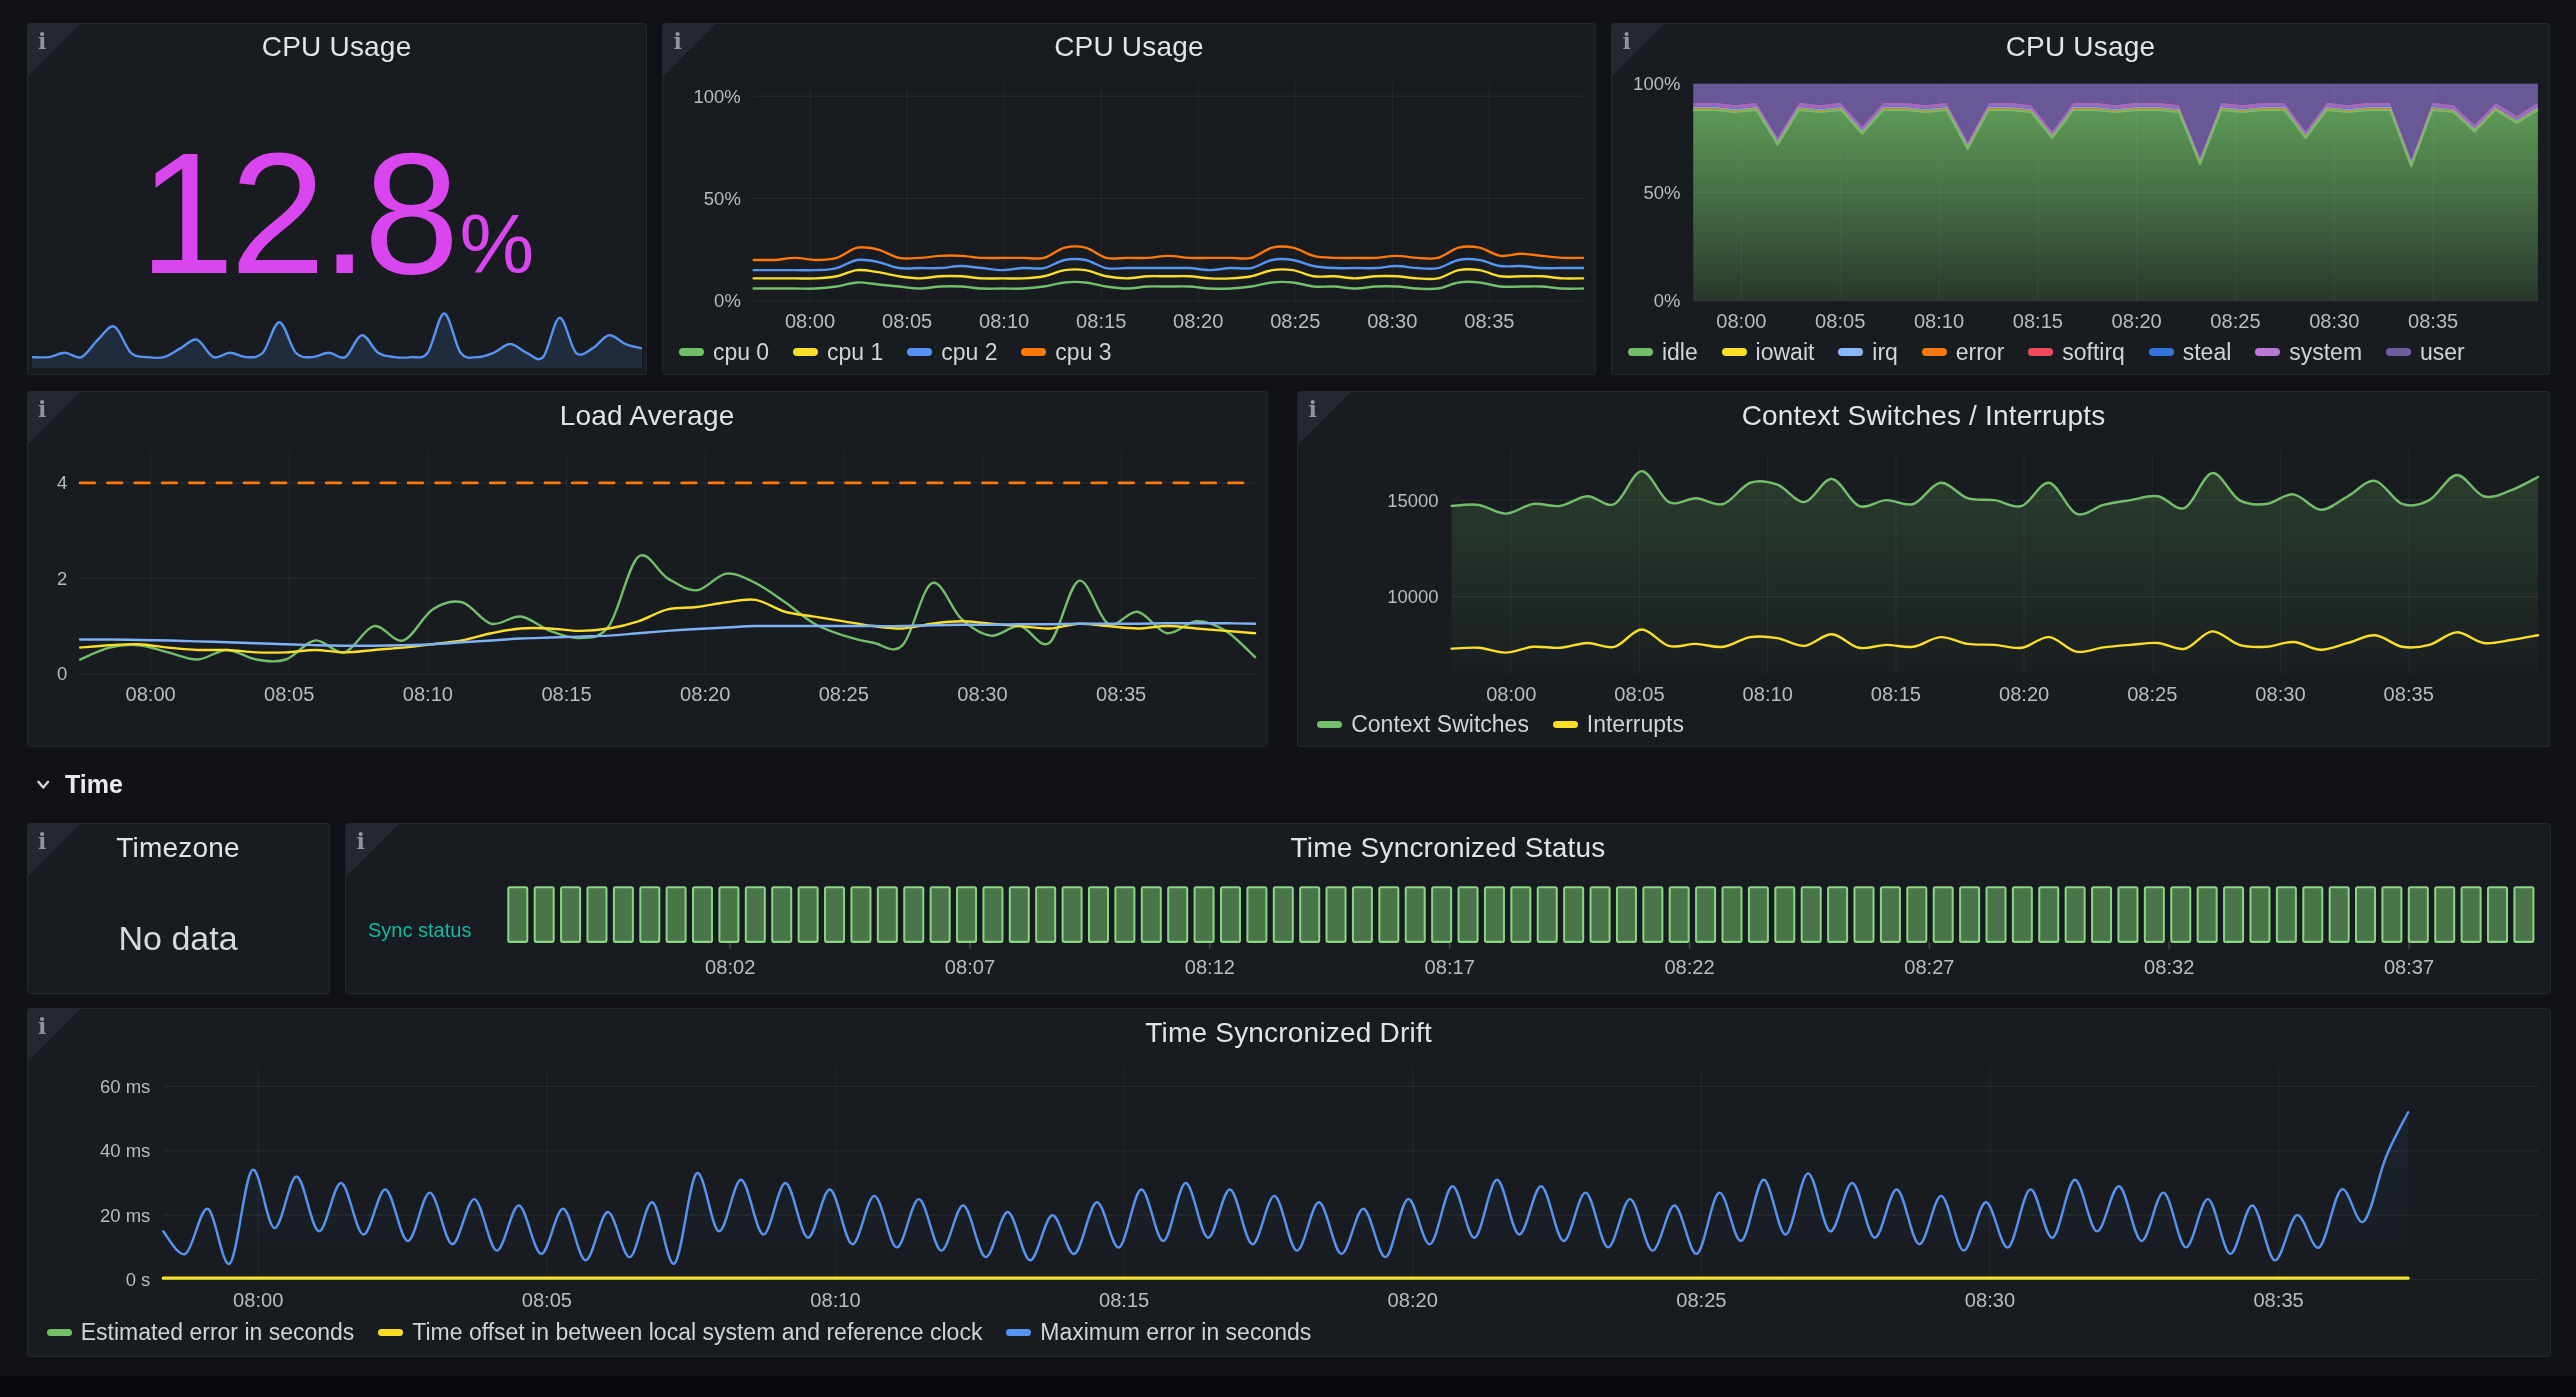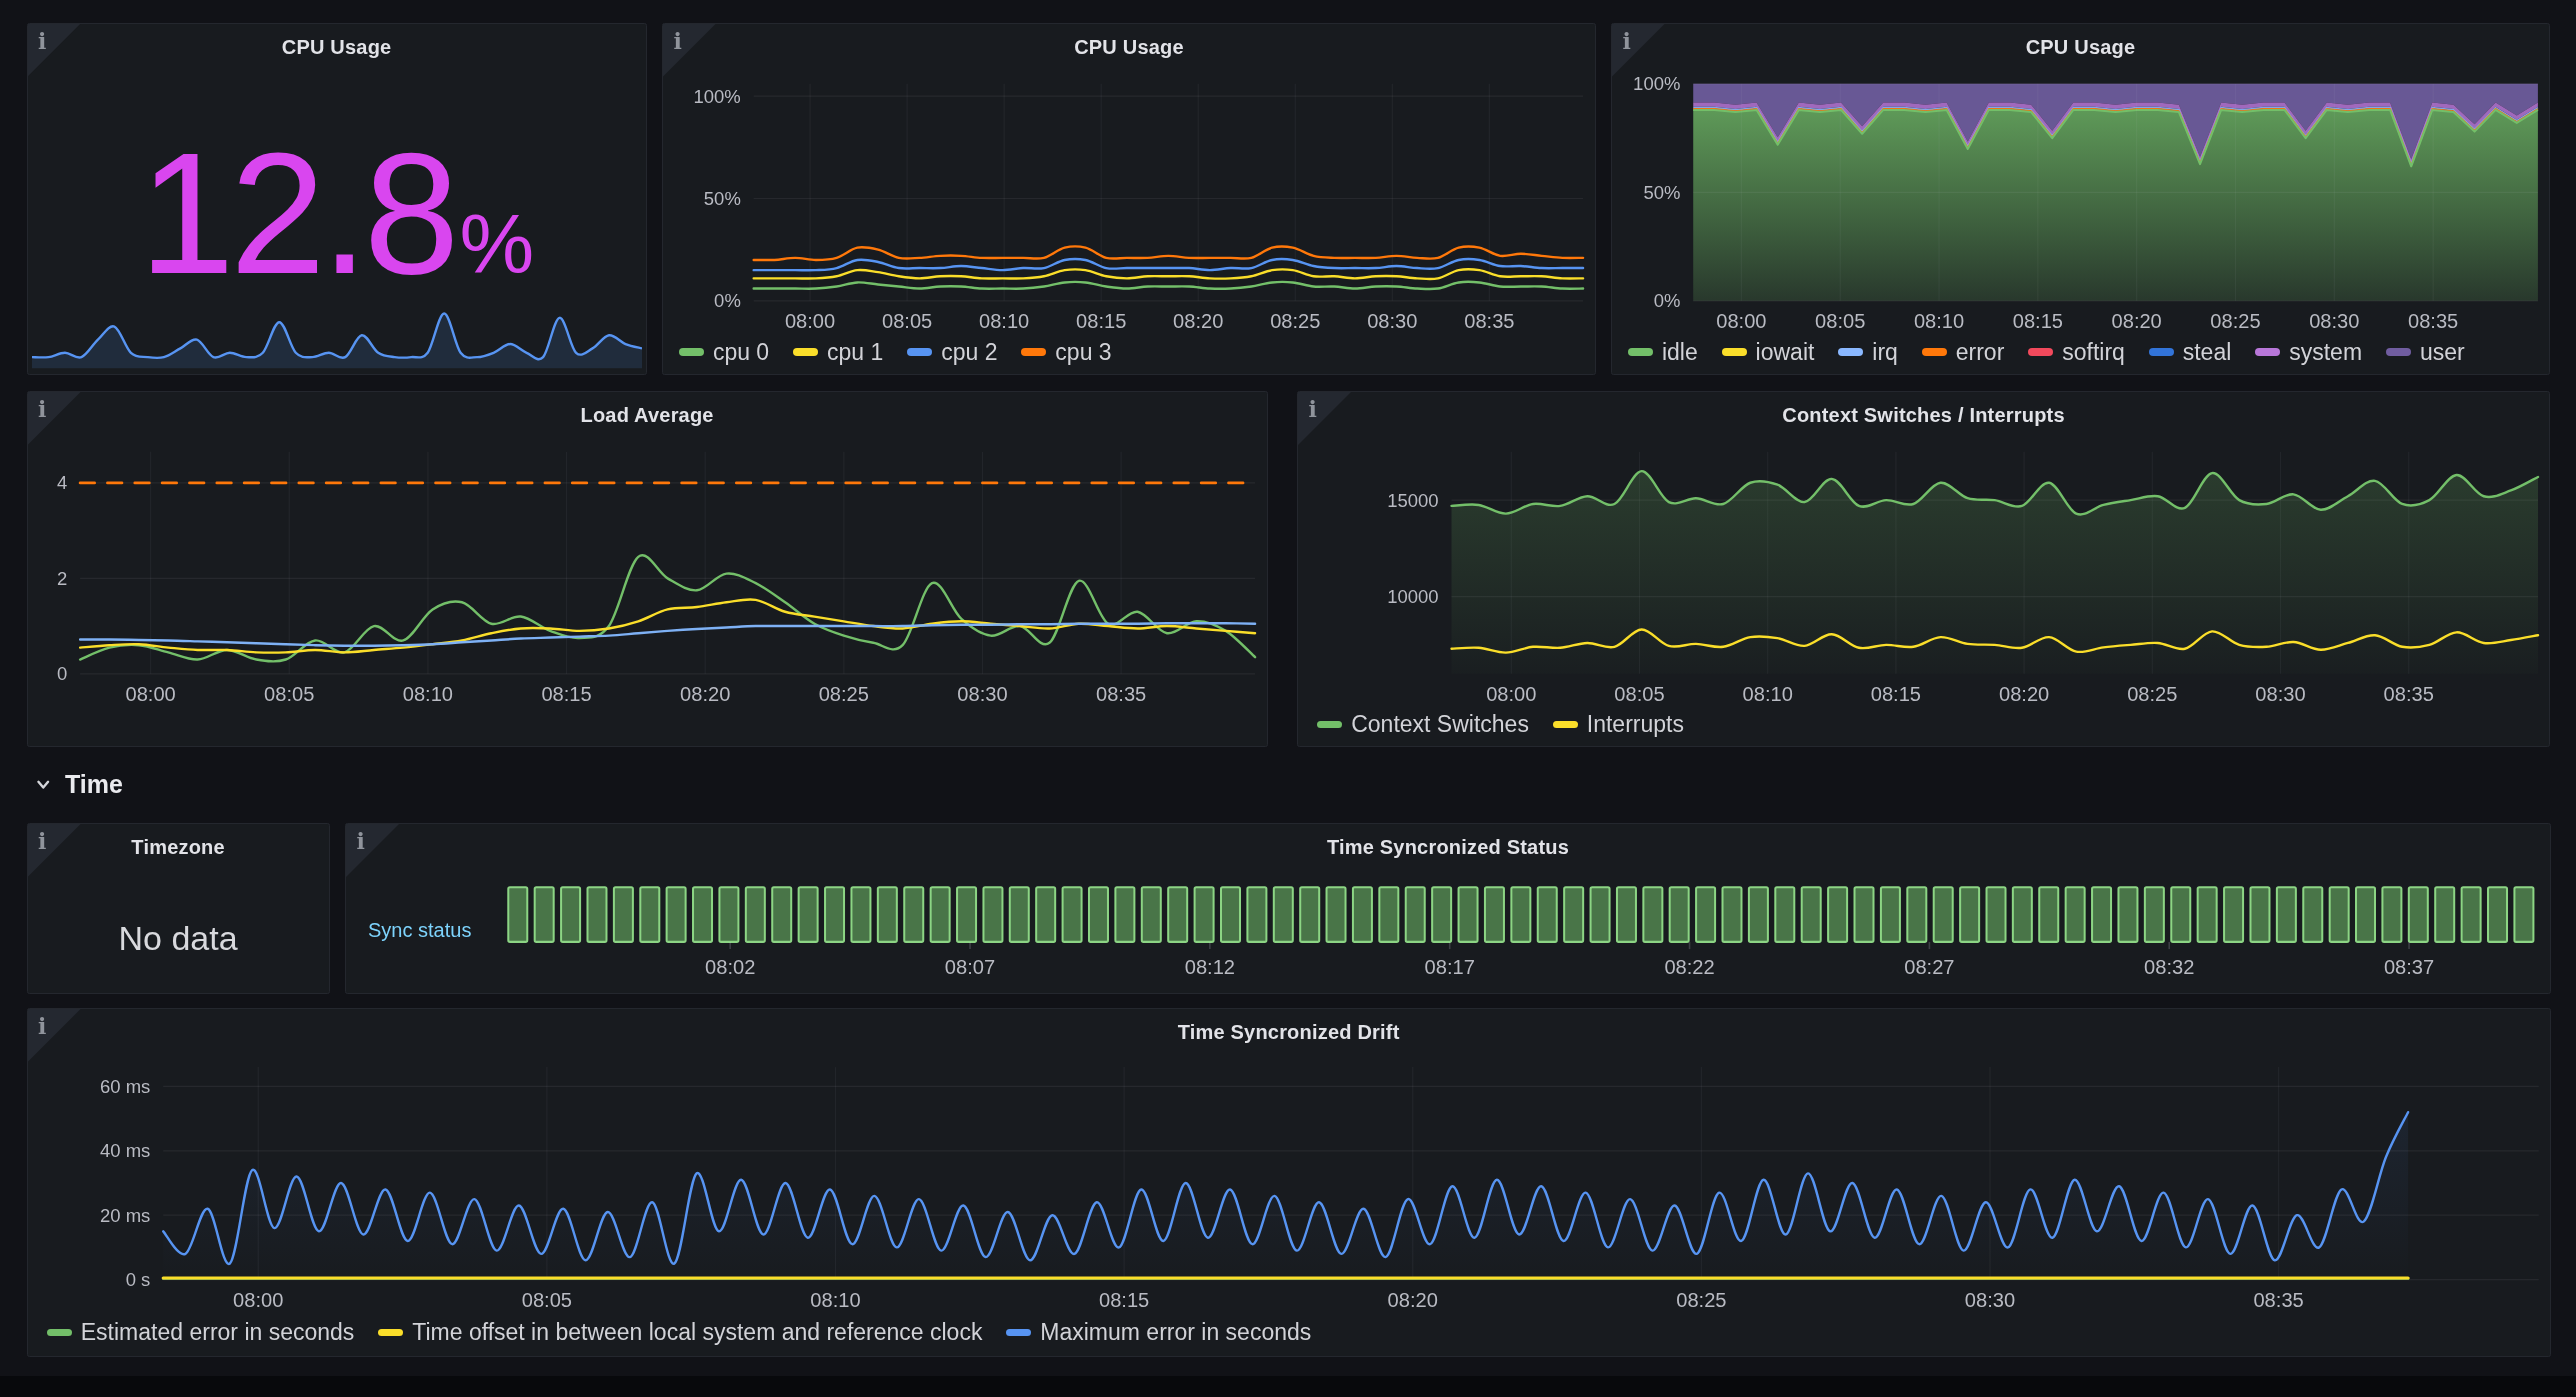--- a/index.html
+++ b/index.html
@@ -9,21 +9,21 @@
     font-family:"Liberation Sans",sans-serif;
     -webkit-font-smoothing:antialiased;
   }
   .panel{
     position:absolute;background:#181b1f;border:0.8px solid #24272e;border-radius:2.4px;
     box-sizing:border-box;
   }
   .ptitle{
     position:absolute;top:0;left:0;right:0;height:47px;
     display:flex;align-items:center;justify-content:center;
-    font-size:20px;font-weight:700;color:#e2e3e8;letter-spacing:0.2px;white-space:nowrap;
+    font-size:28px;font-weight:400;color:#e2e3e8;letter-spacing:0.2px;white-space:nowrap;
   }
   .corner{
     position:absolute;top:0;left:0;width:53px;height:53px;
     background:#242830;clip-path:polygon(0 0,100% 0,0 100%);
     cursor:pointer;z-index:3;
   }
   .corner span{
     position:absolute;top:4px;left:10.5px;
     font-family:"DejaVu Serif",serif;font-weight:700;font-size:22px;color:#90949c;
   }
@@ -67,21 +67,21 @@
     display:flex;justify-content:center;align-items:baseline;
     color:#d946ef;line-height:1;
   }
   .stat-value{font-size:172px;font-weight:500;letter-spacing:-4.8px;}
   .stat-unit{font-size:84px;font-weight:500;margin-left:4.8px;}
   .nodata{
     position:absolute;top:95px;left:0;right:0;text-align:center;
     font-size:34px;font-weight:500;color:#d8d9dd;
   }
   .row-label{
-    position:absolute;left:22px;top:95px;font-size:20px;color:#7dd3fc;
+    position:absolute;left:22px;top:95px;font-size:20px;color:#14b8a6;
   }
   .section-header{
     position:absolute;left:32px;top:763px;height:42px;
     display:flex;align-items:center;gap:10.5px;cursor:pointer;
   }
   .section-header .label{font-size:25px;font-weight:700;color:#eaeaee;}
   .bottom-bar{
     position:absolute;left:0;right:0;bottom:0;height:21px;background:#08090c;
   }
 </style>

